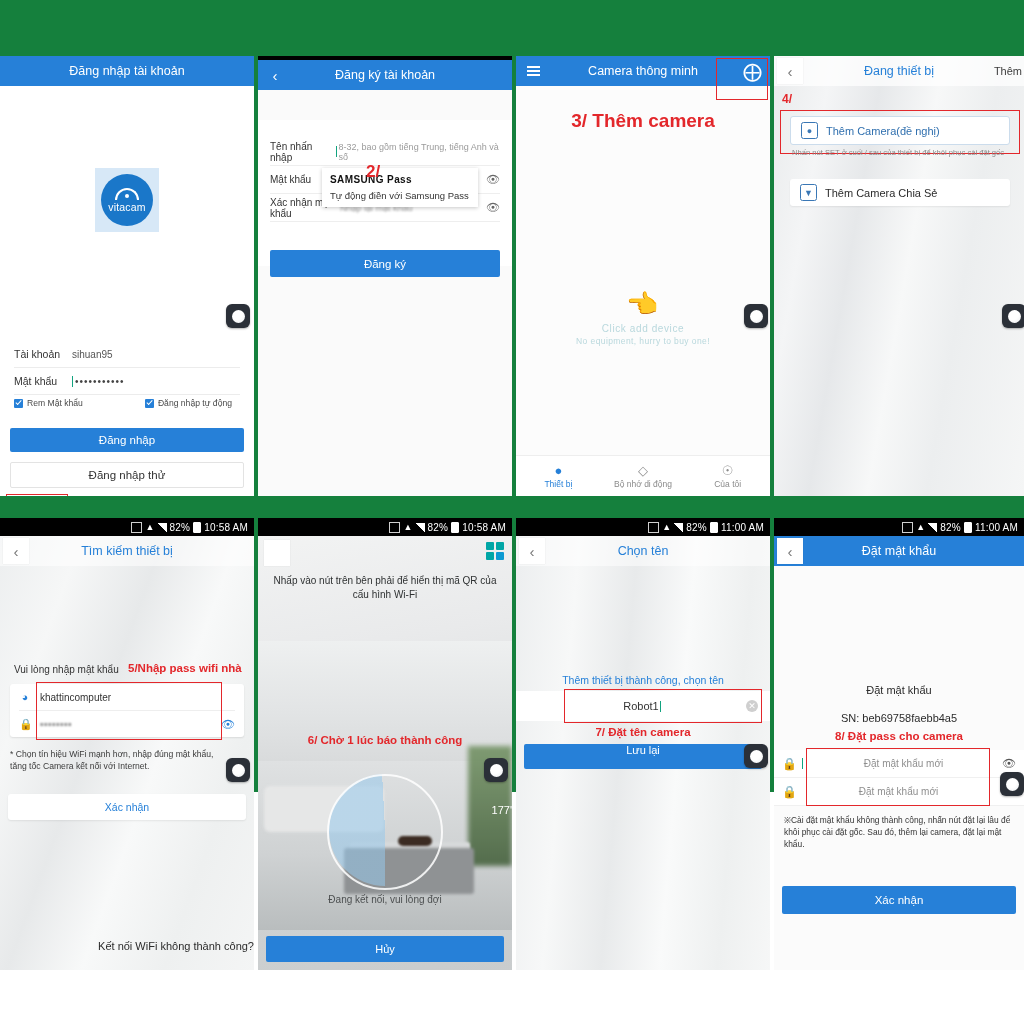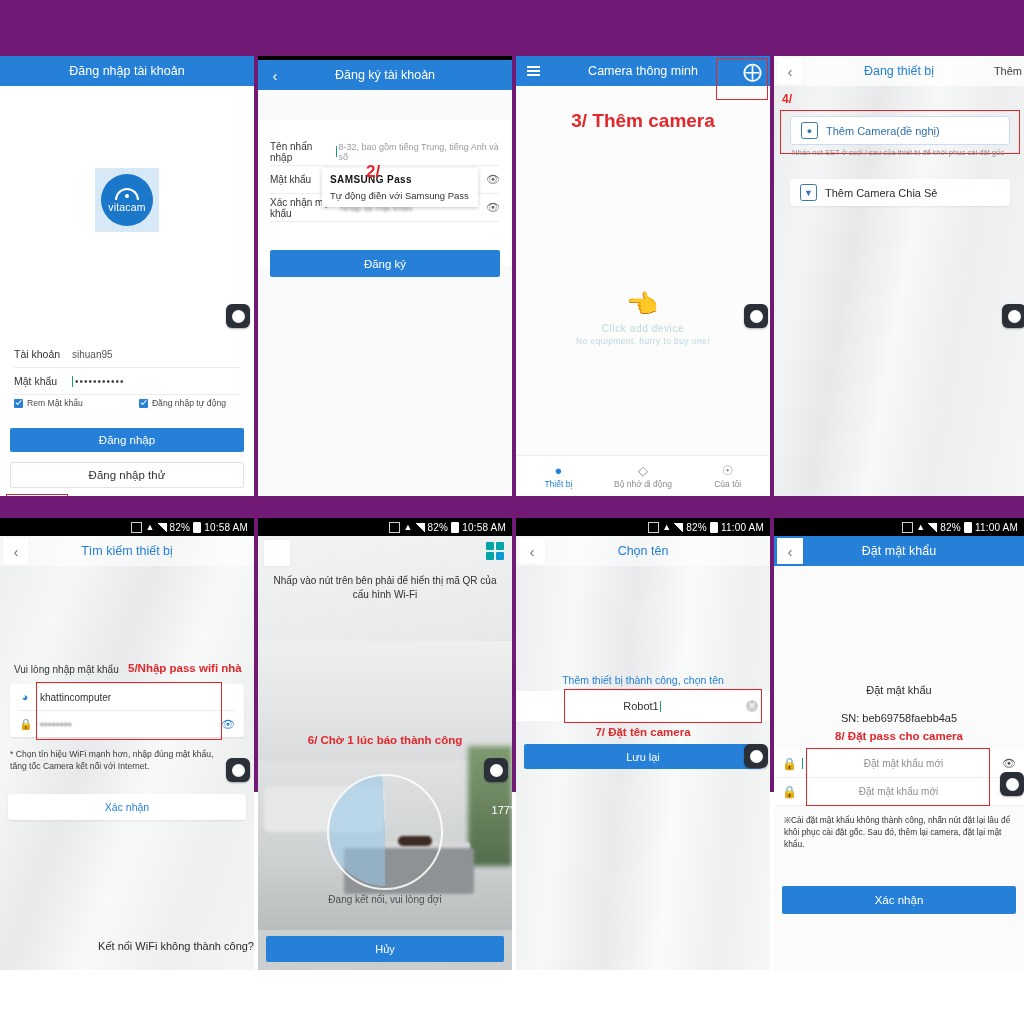--- a/index.html
+++ b/index.html
@@ -1,17 +1,17 @@
 <!DOCTYPE html>
 <html><head>
 <meta charset="utf-8">
 <style>
   html,body{margin:0;padding:0;background:#ffffff;}
   body{width:1024px;height:1024px;overflow:hidden;font-family:"Liberation Sans",sans-serif;}
-  .canvas{position:relative;width:1024px;height:792px;background:#701a75;}
+  .canvas{position:relative;width:1024px;height:792px;background:#15803d;}
   .grid{position:absolute;left:0;top:56px;width:1024px;height:914px;}
 
   
   .panel{position:absolute;overflow:hidden;background:#fff;}
   .statusbar{height:18px;background:#000;display:flex;align-items:center;justify-content:flex-end;
              padding-right:6px;color:#fff;font-size:10px;gap:3px;letter-spacing:.2px;}
   .sb-icons{display:flex;align-items:center;gap:3px;}
   .sb-sq{width:9px;height:9px;border:1px solid #cfcfcf;display:inline-block;position:relative;}
   .sb-wifi{font-size:9px;line-height:9px;}
   .sb-sig{display:inline-block;width:9px;height:9px;
@@ -144,21 +144,21 @@
 
   
   .p7bg{position:absolute;inset:0;background:
      linear-gradient(95deg,#eceeef 0%,#f7f8f8 22%,#e8eaeb 42%,#f9fafa 62%,#eef0f0 82%,#f6f7f7 100%);}
   .succ7{position:absolute;left:0;right:0;top:138px;text-align:center;color:#2680d8;font-size:10.5px;}
   .namefield{position:absolute;left:0;right:0;top:155px;height:30px;background:#fff;display:flex;
      align-items:center;justify-content:center;}
   .clearbtn{position:absolute;right:12px;top:50%;transform:translateY(-50%);width:12px;height:12px;
      border-radius:50%;background:#cfcfcf;color:#fff;font-size:9px;display:flex;align-items:center;justify-content:center;}
   .save7{position:absolute;left:8px;right:8px;top:208px;height:25px;background:#2680d8;color:#fff;
-     display:flex;align-items:center;justify-content:center;font-size:11px;border-radius:2px;}
+     display:flex;justify-content:center;font-size:11px;border-radius:2px;}
 
   
   .p8t{position:absolute;left:0;right:0;text-align:center;}
   .pwrow{display:flex;align-items:center;height:27px;background:#fff;gap:7px;padding:0 8px;
      border-bottom:1px solid #f0f0f0;}
   .lockic{color:#4e8ec9;font-size:12px;width:13px;text-align:center;}
   .pwph{flex:1;text-align:center;color:#8f8f8f;font-size:10px;}
   .note8{font-size:8.4px;color:#333;line-height:1.45;}
   .ok8{height:28px;background:#2680d8;color:#fff;display:flex;align-items:center;justify-content:center;
      font-size:11.5px;border-radius:2px;}
@@ -189,21 +189,21 @@
           <div class="flabel">Tài khoản</div>
           <div class="fval">sihuan95</div>
         </div>
         <div class="frow">
           <div class="flabel">Mật khẩu</div>
           <span class="caret"></span>
           <div class="pwdots">•••••••••••</div>
         </div>
       </div>
 
-      <div style="position:absolute;left:14px;right:14px;top:312px;display:flex;align-items:center;font-size:8.6px;color:#4a4a4a;">
+      <div style="position:absolute;left:14px;right:8px;top:312px;display:flex;align-items:center;font-size:8.6px;color:#4a4a4a;">
         <span class="chk"></span>
         <span>Rem Mật khẩu</span>
         <span style="flex:1"></span>
         <span class="chk"></span>
         <span style="margin-right:14px;">Đăng nhập tự động</span>
       </div>
 
       <div class="btn-primary" style="position:absolute;left:10px;right:10px;top:342px;height:24px;">
             <span>Đăng nhập</span>
           </div>

